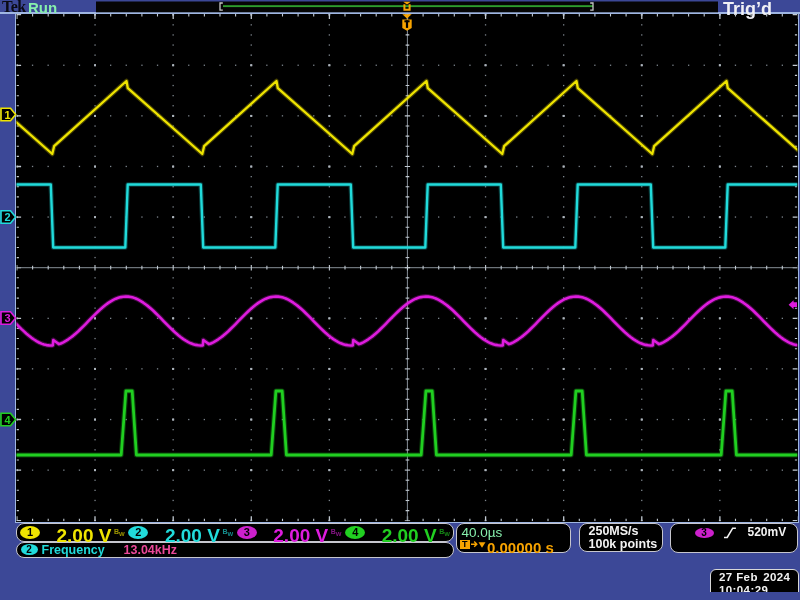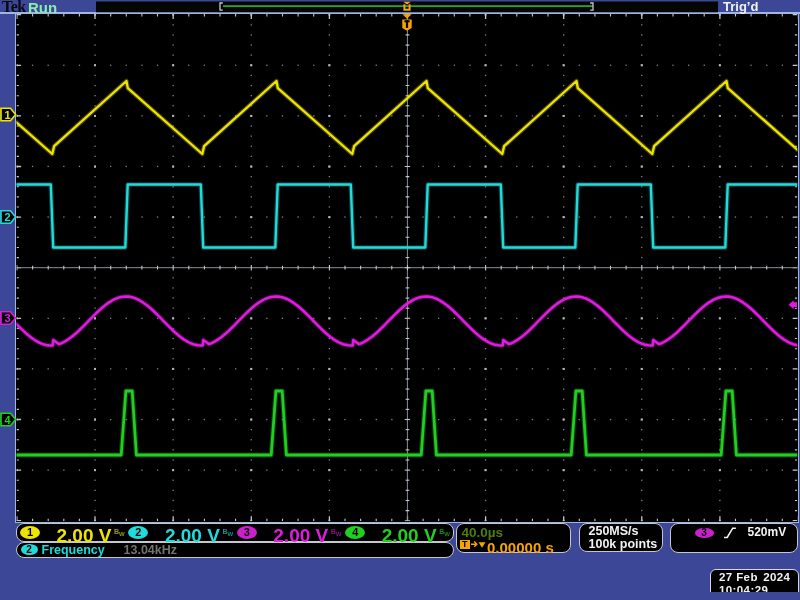--- a/index.html
+++ b/index.html
@@ -2,21 +2,21 @@
 <html><head>
 <meta charset="utf-8">
 <style>
 html,body{margin:0;padding:0;background:#3c4897}
 #scope{position:relative;width:800px;height:592px;background:#3c4897;font-family:"Liberation Sans",sans-serif;overflow:hidden}
 .abs{position:absolute}
 #dispbg{left:15.2px;top:12.6px;width:783.6px;height:510.2px;background:#000;border:1.4px solid #9fb6e2;box-sizing:border-box}
 #topline{left:0;top:12.4px;width:800px;height:1.5px;background:#9fb6e2}
 #tek{left:2px;top:-2px;font-family:"Liberation Serif",serif;font-size:16px;font-weight:bold;color:#0a0a14;letter-spacing:-0.5px}
 #run{left:28px;top:-1px;font-size:15px;font-weight:bold;color:#86efac}
-#trigd{left:723px;top:-1px;font-size:13px;font-weight:bold;color:#f0f0f5}
+#trigd{left:723px;top:-1px;font-size:18px;font-weight:bold;color:#f0f0f5}
 .rbar{background:#000;border:1.6px solid #c6c6ce;border-radius:8px;box-sizing:border-box}
 #bar1{left:15.5px;top:523px;width:438px;height:18.5px}
 #bar2{left:15.5px;top:542px;width:438px;height:15.5px}
 #tbox{left:456px;top:523px;width:115px;height:30px}
 #msbox{left:578.5px;top:523px;width:84px;height:29px}
 #trbox{left:669.5px;top:523px;width:128px;height:29.5px}
 #dtbox{left:710px;top:568.5px;width:88.5px;height:29px;border-color:#d8d8d8;border-radius:6px}
 .ell{position:absolute;border-radius:50%;color:#000;font-weight:bold;text-align:center}
 .ch{position:absolute;font-size:19px;font-weight:bold}
 .bw{position:absolute;font-size:7px;font-weight:bold;opacity:0.65}
@@ -1186,24 +1186,24 @@
 <span class="ell" style="left:220.3px;top:1.8px;width:20px;height:13px;background:#cc20cc;font-size:11px;line-height:13px">3</span>
 <span class="ch" style="left:256.8px;top:1px;color:#de1cde">2.00 V</span>
 <span class="bw" style="left:314.3px;top:4px;color:#cc20cc">B<span>W</span></span>
 <span class="ell" style="left:328.7px;top:1.8px;width:20px;height:13px;background:#21cf21;font-size:11px;line-height:13px">4</span>
 <span class="ch" style="left:365.2px;top:1px;color:#21cf21">2.00 V</span>
 <span class="bw" style="left:422.7px;top:4px;color:#21cf21">B<span>W</span></span>
 </div>
 <div class="abs rbar" id="bar2">
   <span class="ell" style="left:4px;top:0.8px;width:17px;height:11px;background:#21dbdb;font-size:10px;line-height:11px">2</span>
   <span class="ch" style="left:25px;top:0px;color:#21dbdb;font-size:12.5px">Frequency</span>
-  <span class="ch" style="left:107px;top:0px;color:#737373;font-size:12.5px">13.04kHz</span>
+  <span class="ch" style="left:107px;top:0px;color:#ec4899;font-size:12.5px">13.04kHz</span>
 </div>
 <div class="abs rbar" id="tbox">
-  <span class="ch" style="left:4.5px;top:1px;color:#4d7c0f;font-weight:bold;font-size:13.5px">40.0µs</span>
+  <span class="ch" style="left:4.5px;top:1px;color:#86efac;font-weight:normal;font-size:13.5px">40.0µs</span>
   <span class="abs" style="left:3px;top:15.5px;width:9.5px;height:9.5px;background:#f7a300;color:#000;font-size:9px;font-weight:bold;text-align:center;line-height:9.5px">T</span>
   <svg class="abs" style="left:13.5px;top:16px" width="16" height="10" viewBox="0 0 16 10">
         <path d="M0,4.2 h5 M3.2,1.6 l2.6,2.6 -2.6,2.6" fill="none" stroke="#f7a300" stroke-width="1.4"></path>
         <polygon points="7.5,2.2 14.5,2.2 11,7.8" fill="#f7a300"></polygon>
       </svg>
   <span class="abs" style="left:30px;top:14.5px;color:#f7a300;font-size:15px;font-weight:bold">0.00000 s</span>
 </div>
 <div class="abs rbar" id="msbox">
   <div style="color:#f2f2f2;font-size:12.5px;font-weight:bold;line-height:13px;padding:1px 0 0 9px">250MS/s<br>100k points</div>
 </div>

